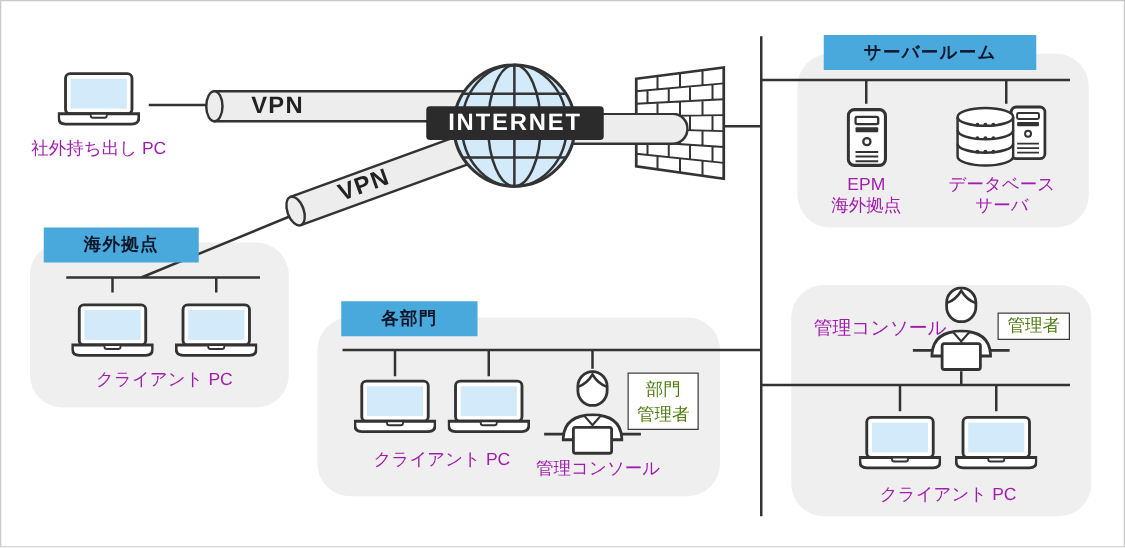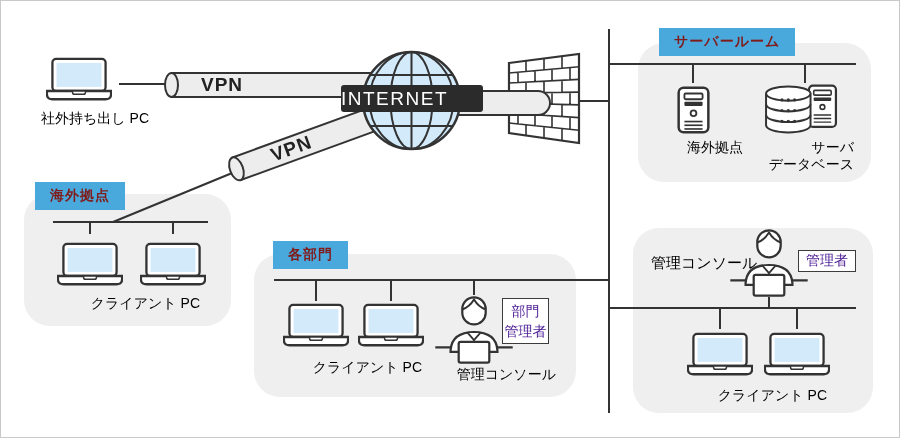--- a/index.html
+++ b/index.html
@@ -19,43 +19,43 @@
   .tube-label{position:absolute;top:50%;transform:translateY(-50%);font-weight:bold;font-size:19px;color:#222;letter-spacing:1px}
   #tube1{left:170px;top:71px;width:210px;height:26px}
   #tube1 .tube-label{left:30px}
   #tube2{left:235px;top:155px;width:148px;height:26px;transform:rotate(-20deg);transform-origin:0 50%}
   #tube2 .tube-label{left:38px}
   #tube3{left:450px;top:89px;width:100px;height:26px;border-radius:0 13px 13px 0 / 0 50% 50% 0}
 
   .globe{position:absolute;left:359px;top:48px;width:103px;height:103px}
   .firewall{position:absolute;left:504px;top:52px;width:78px;height:96px;overflow:visible}
   .internet-badge{position:absolute;left:340px;top:84px;width:142px;height:27px;background:var(--internet-bg,#2b2b2b);
-                  color:#fff;font-weight:normal;font-size:19px;letter-spacing:1.5px;text-align:left;line-height:27px;border-radius:3px}
-
-  .blue-label{position:absolute;background:var(--accent-blue,#4aa9dc);color:#7f1d1d;font-size:14px;font-weight:bold;
-              padding:5px 15px;letter-spacing:1px;white-space:nowrap}
+                  color:#fff;font-weight:bold;font-size:19px;letter-spacing:1.5px;text-align:center;line-height:27px;border-radius:3px}
+
+  .blue-label{position:absolute;background:var(--accent-blue,#4aa9dc);color:#0f172a;font-size:14px;font-weight:bold;
+              padding:5px 32px;letter-spacing:1px;white-space:nowrap}
   #lbl-server{left:658px;top:27px}
   #lbl-overseas{left:34px;top:181px}
   #lbl-dept{left:272px;top:240px}
   #lbl-info{left:655px;top:208px}
 
-  .txt{position:absolute;font-size:14px;line-height:17px;text-align:right;white-space:nowrap;color:#000000}
+  .txt{position:absolute;font-size:14px;line-height:17px;text-align:center;white-space:nowrap;color:#a21caf}
   #txt-external{left:8px;top:109px;width:140px}
   #txt-ov-client{left:62px;top:294px;width:137px}
   #txt-d-client{left:284px;top:358px;width:137px}
   #txt-d-console{left:400px;top:365px;width:155px}
   #txt-epm{left:642px;top:138px;width:100px}
   #txt-db{left:748px;top:138px;width:105px}
   #txt-i-console{left:650px;top:253px;font-size:15px}
   #txt-i-client{left:689px;top:386px;width:137px}
 
   .badge-box{position:absolute;background:#fff;border:1.5px solid #3c3c3c;font-size:14px;text-align:center;
-             box-sizing:border-box;color:#4c1d95}
+             box-sizing:border-box;color:#4d7c0f}
   #admin-badge{left:797px;top:249px;width:58px;height:22px;line-height:19px}
-  #dept-admin-badge{left:501px;top:297px;width:47px;height:46px;line-height:20px;padding-top:2px}
+  #dept-admin-badge{left:501px;top:297px;width:57px;height:46px;line-height:20px;padding-top:2px}
 
   .icon{position:absolute}
   .hidden-defs{position:absolute;width:0;height:0;overflow:hidden}
 </style>
 </head>
 <body>
 
 <svg class="hidden-defs" aria-hidden="true">
   <defs>
     <symbol id="sym-laptop" viewBox="0 0 72 50">
@@ -187,25 +187,26 @@
     </svg>
   <svg class="icon" style="left:763px;top:83px;width:74px;height:54px" viewBox="0 0 92 68">
       <use href="#sym-db"></use>
     </svg>
 
   <div class="txt" id="txt-external">社外持ち出し PC</div>
   <div class="txt" id="txt-ov-client">クライアント PC</div>
   <div class="txt" id="txt-d-client">クライアント PC</div>
   <div class="txt" id="txt-d-console">管理コンソール</div>
   <div class="txt" id="txt-epm">
+    <div>EPM</div>
     <div>海外拠点</div>
   </div>
   <div class="txt" id="txt-db">
+    <div>データベース</div>
     <div>サーバ</div>
-    <div>データベース</div>
   </div>
   <div class="txt" id="txt-i-console">管理コンソール</div>
   <div class="txt" id="txt-i-client">クライアント PC</div>
 
   <div class="badge-box" id="admin-badge">管理者</div>
   <div class="badge-box" id="dept-admin-badge">
     <div>部門</div>
     <div>管理者</div>
   </div>
 

